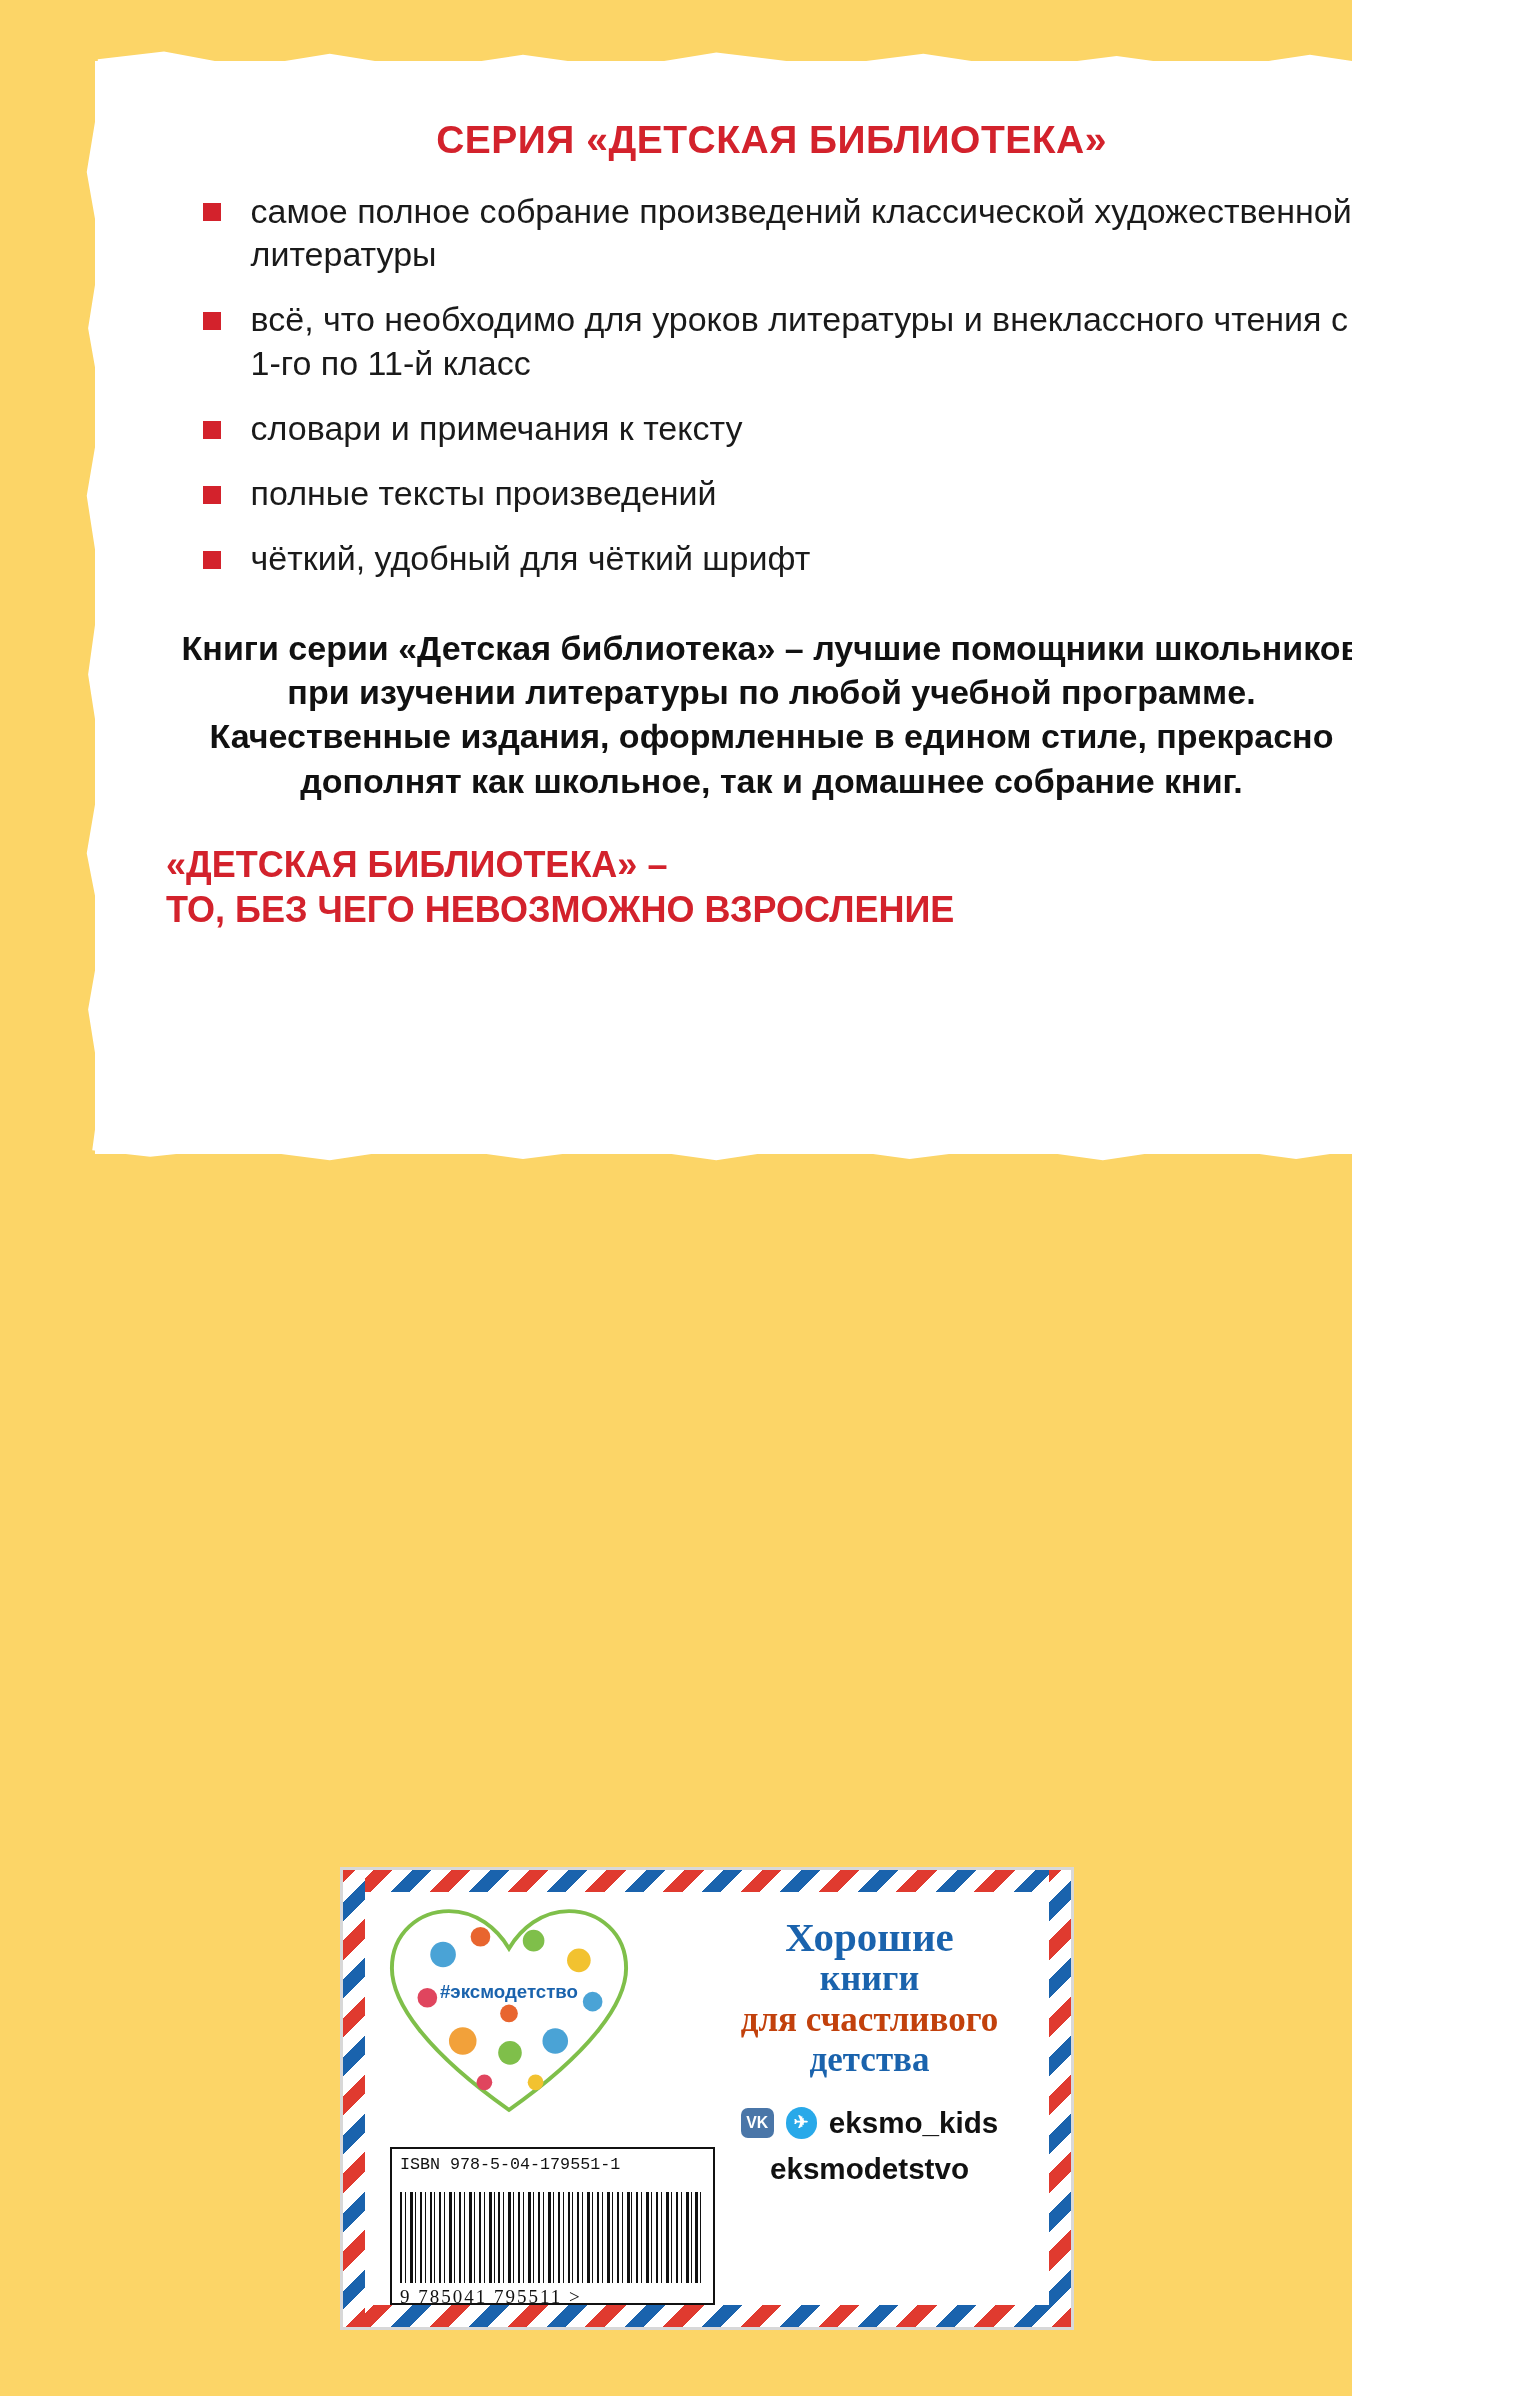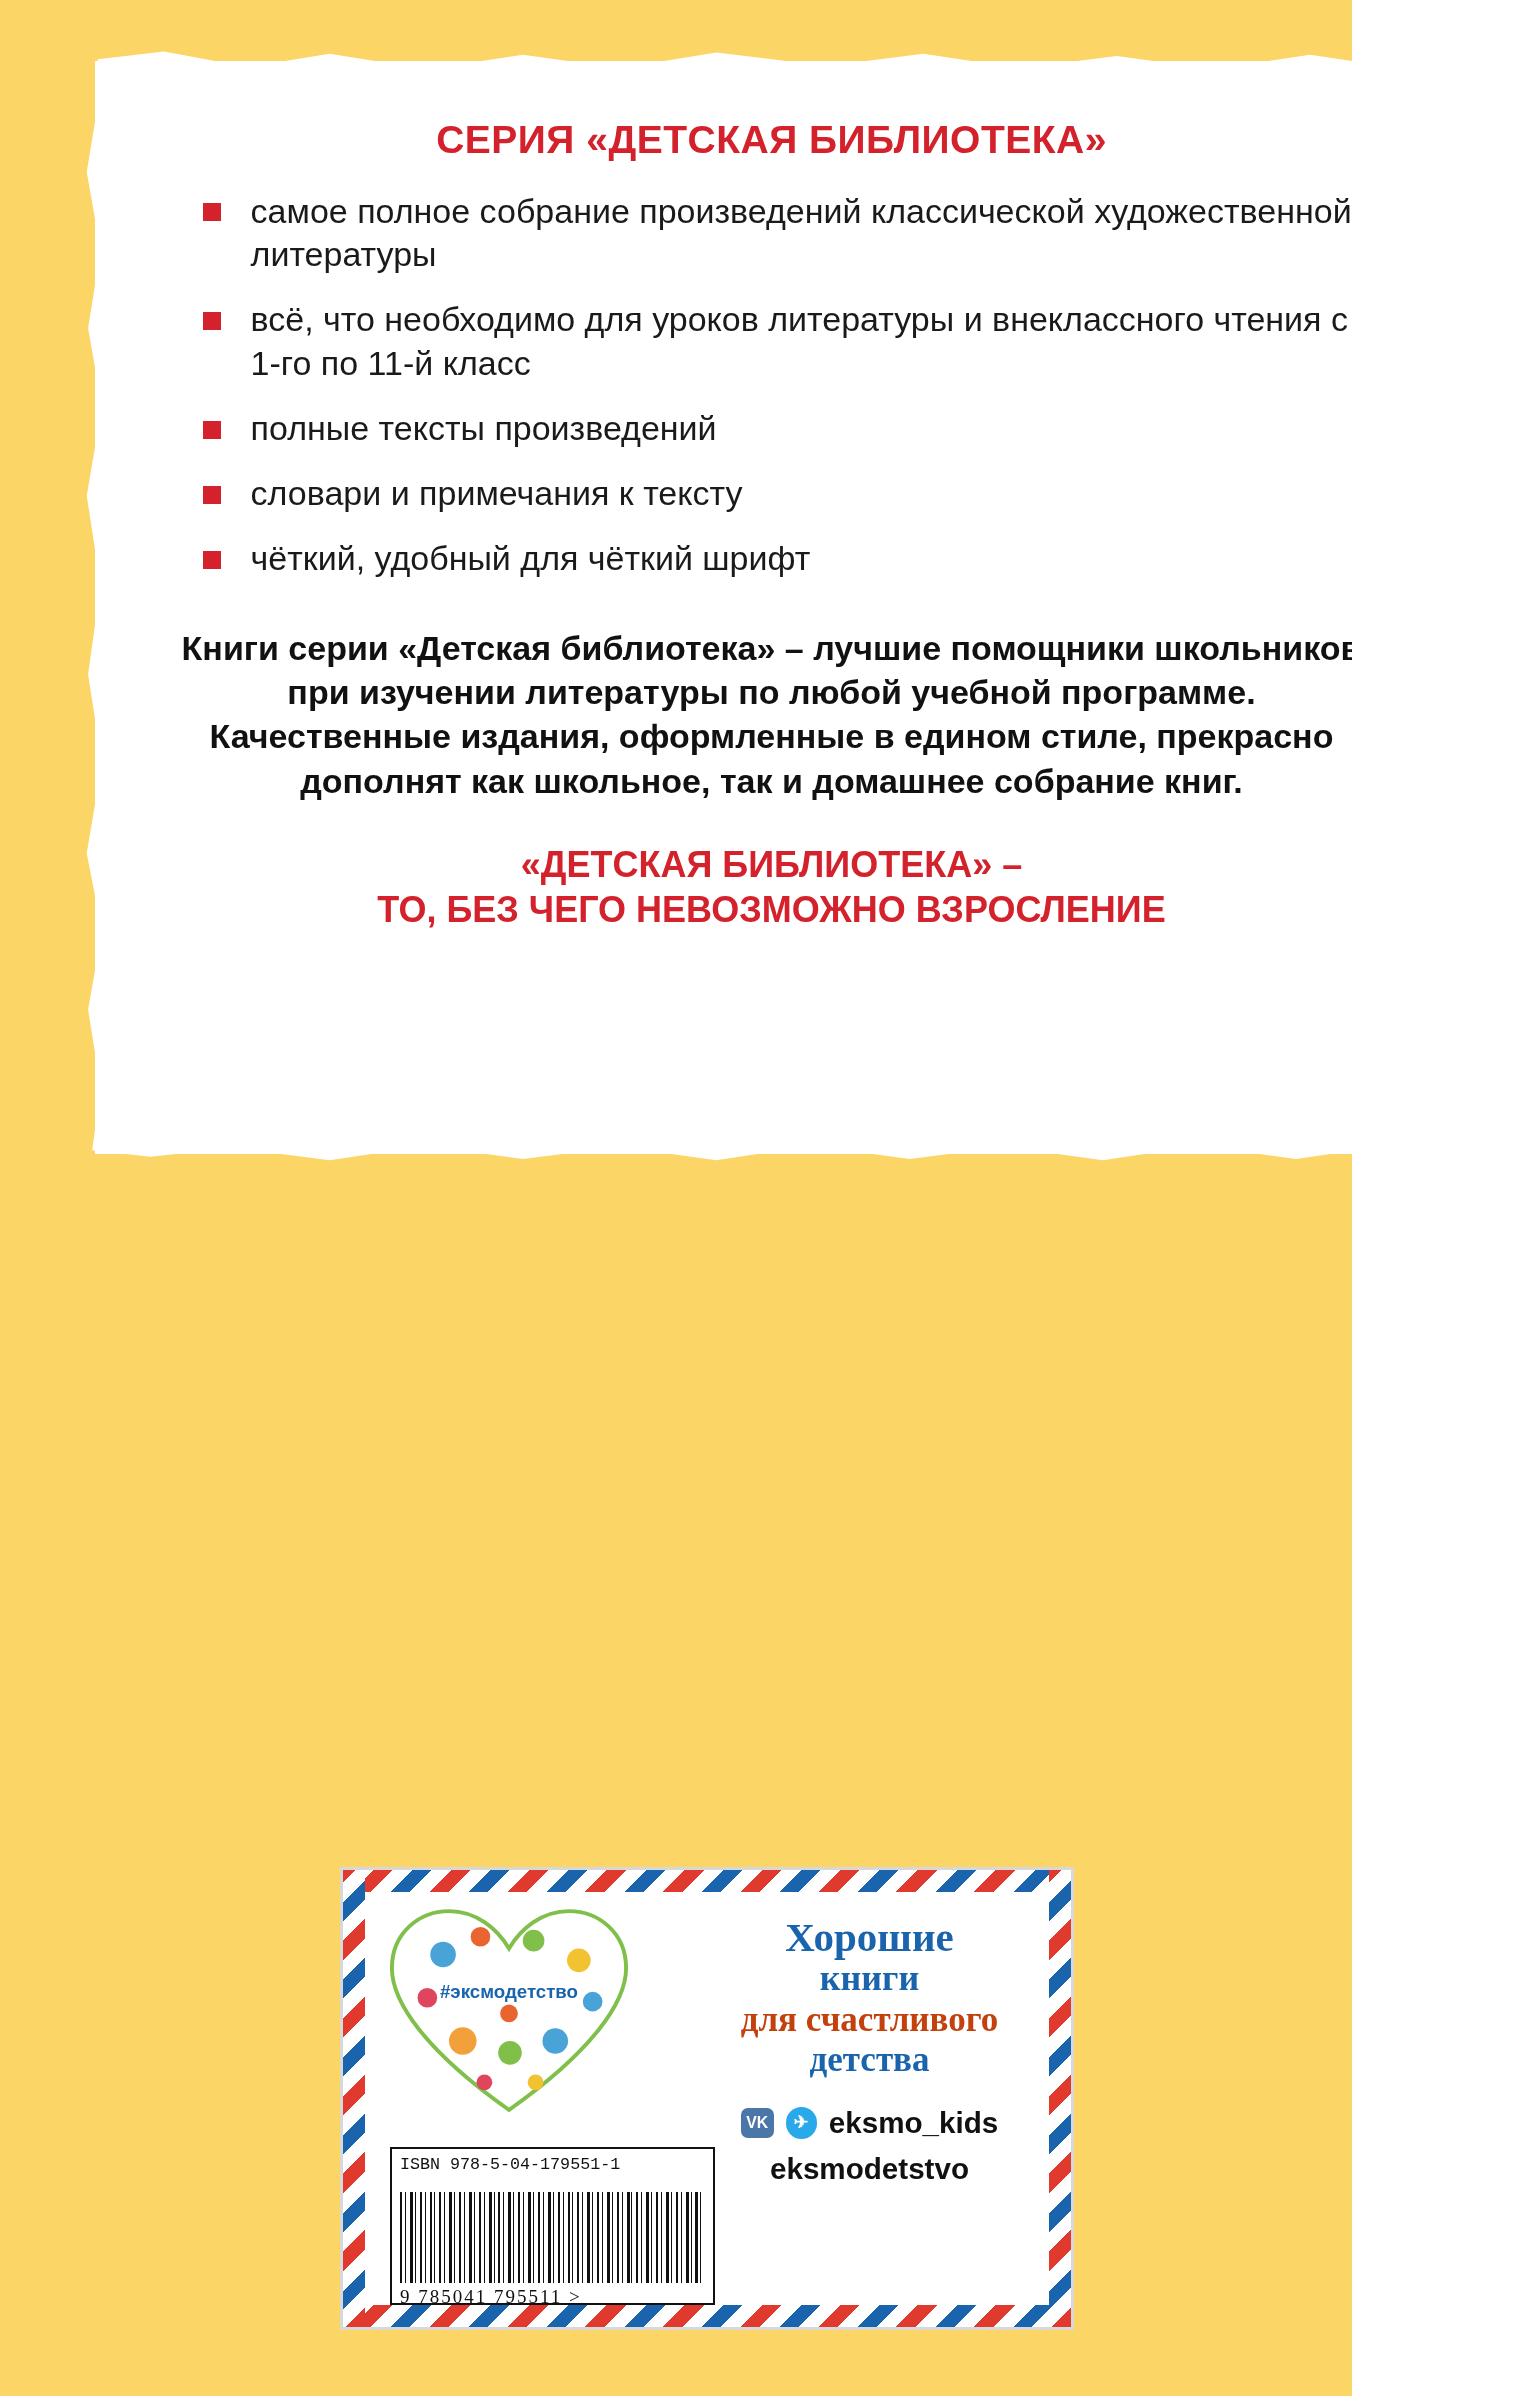--- a/index.html
+++ b/index.html
@@ -96,21 +96,20 @@
     margin: 45px 0 0 0;
     text-align: center;
     font-size: 34px;
     line-height: 1.3;
     font-weight: bold;
     color: #111111;
   }
 
   .slogan {
     margin: 39px 0 0 0;
-    text-align: center;
     color: #d3222c;
     font-weight: bold;
     font-size: 36px;
     line-height: 1.25;
   }
 
   
   .sticker {
     position: absolute;
     left: 340px;
@@ -283,25 +282,25 @@
         <li>
           <span class="bullet"></span>
           <span>самое полное собрание произведений классической художественной литературы</span>
         </li>
         <li>
           <span class="bullet"></span>
           <span>всё, что необходимо для уроков литературы и внеклассного чтения с 1-го по 11-й класс</span>
         </li>
         <li>
           <span class="bullet"></span>
+          <span>словари и примечания к тексту</span>
+        </li>
+        <li>
+          <span class="bullet"></span>
           <span>полные тексты произведений</span>
-        </li>
-        <li>
-          <span class="bullet"></span>
-          <span>словари и примечания к тексту</span>
         </li>
         <li>
           <span class="bullet"></span>
           <span>чёткий, удобный для чёткий шрифт</span>
         </li>
       </ul>
 
       <p class="summary">Книги серии «Детская библиотека» – лучшие помощники школьников при изучении литературы по любой учебной программе. Качественные издания, оформленные в едином стиле, прекрасно дополнят как школьное, так и домашнее собрание книг.</p>
 
       <div class="slogan">

